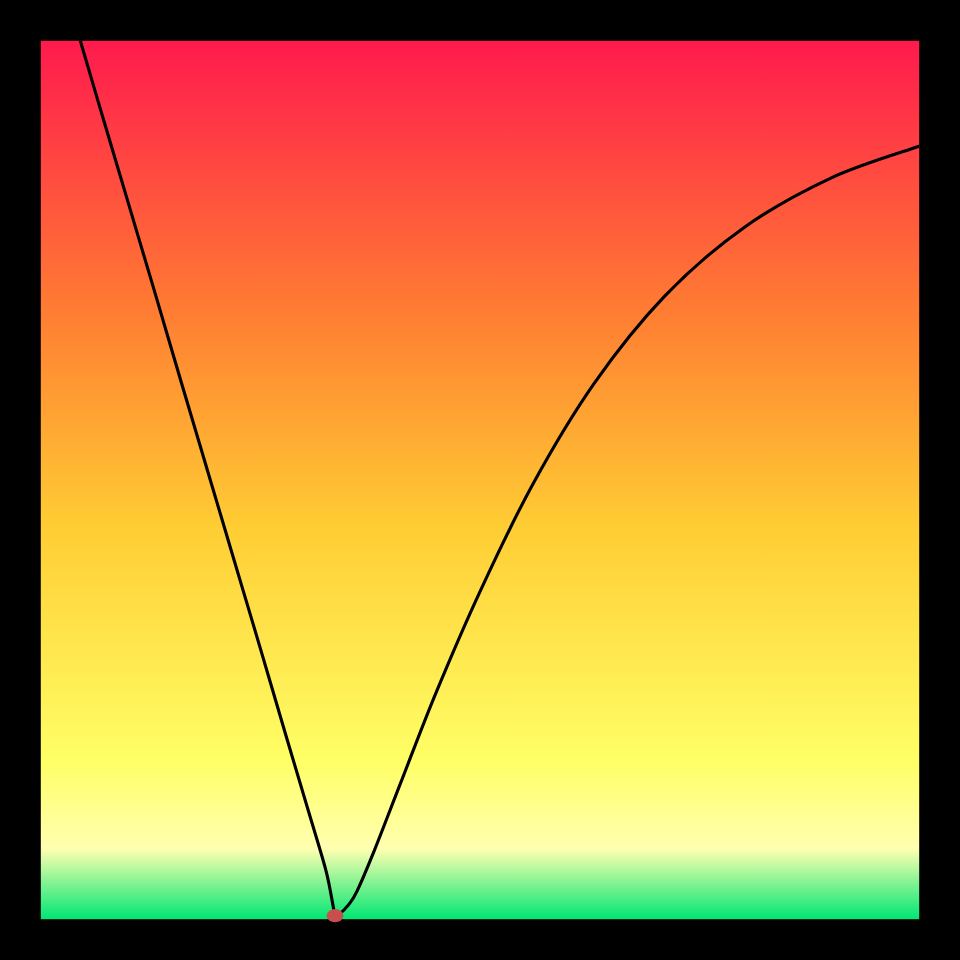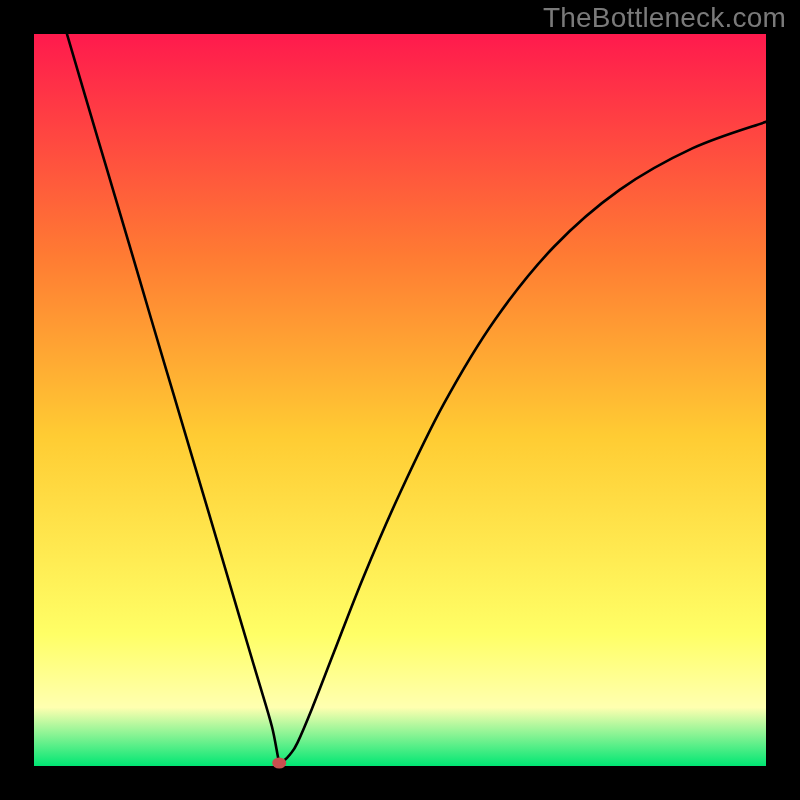--- a/index.html
+++ b/index.html
@@ -29,21 +29,20 @@
   svg {
     position: absolute;
     top: 0;
     left: 0;
   }
 </style>
 </head>
 <body>
 
 <div class="chart-wrap">
-  <div class="watermark">TheBottleneck.com</div>
 
   <svg id="chart-svg" width="800" height="800" viewBox="0 0 800 800">
     <defs>
       <linearGradient id="bg-grad" x1="0" y1="0" x2="0" y2="1">
         <stop id="g0" offset="0%" stop-color="#ff1a4d"></stop>
         <stop id="g1" offset="30%" stop-color="#ff7a33"></stop>
         <stop id="g2" offset="55%" stop-color="#ffcc33"></stop>
         <stop id="g3" offset="82%" stop-color="#ffff66"></stop>
         <stop id="g35" offset="92%" stop-color="#ffffb0"></stop>
         <stop id="g4" offset="100%" stop-color="#00e673"></stop>

